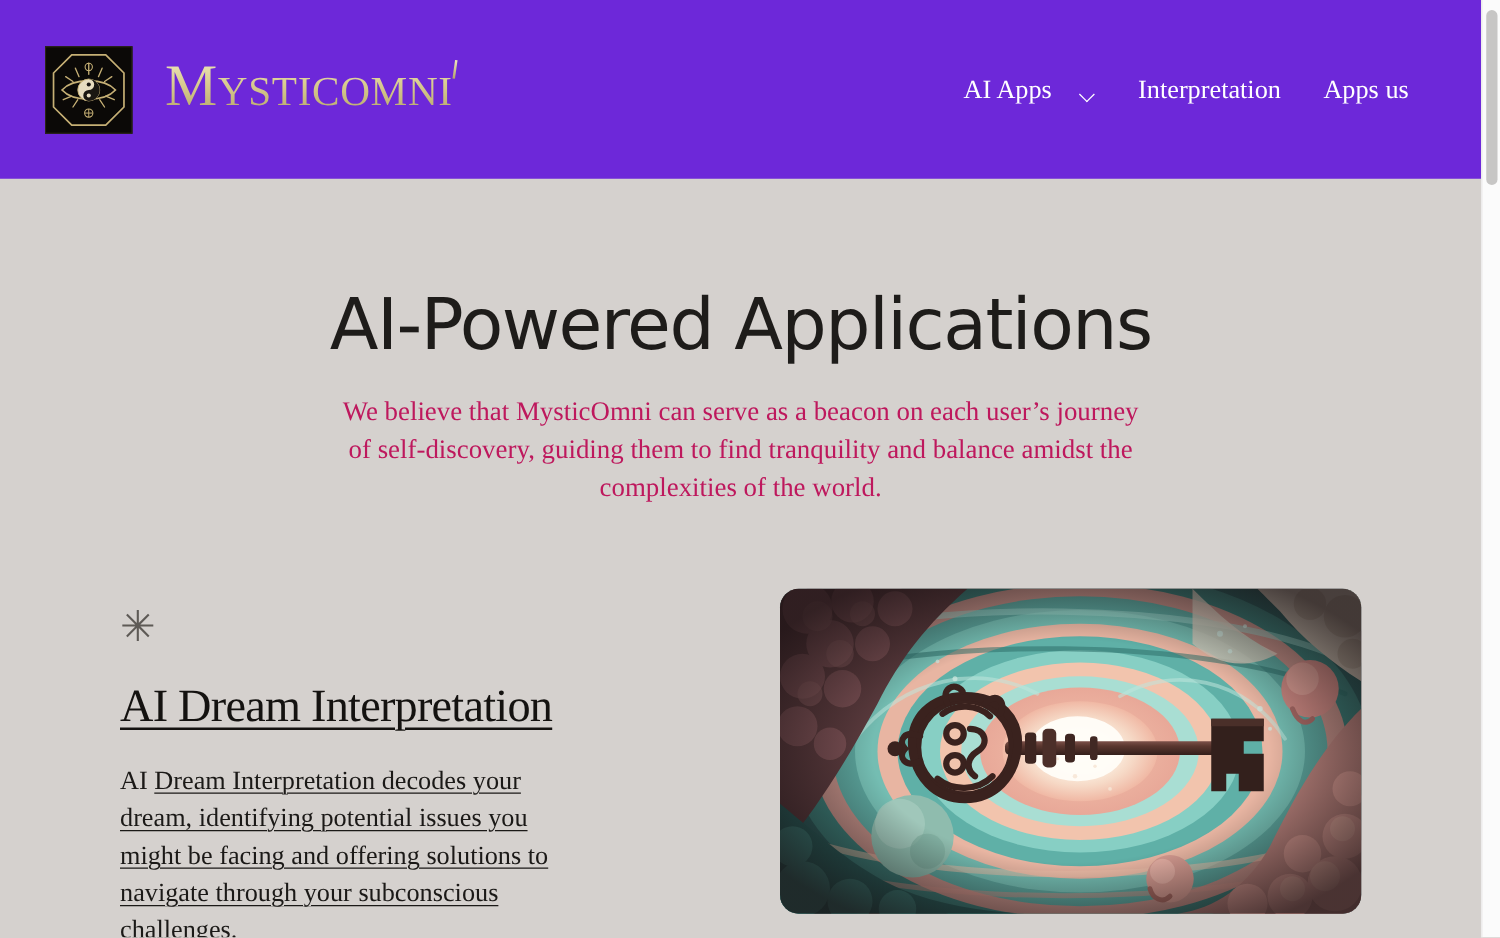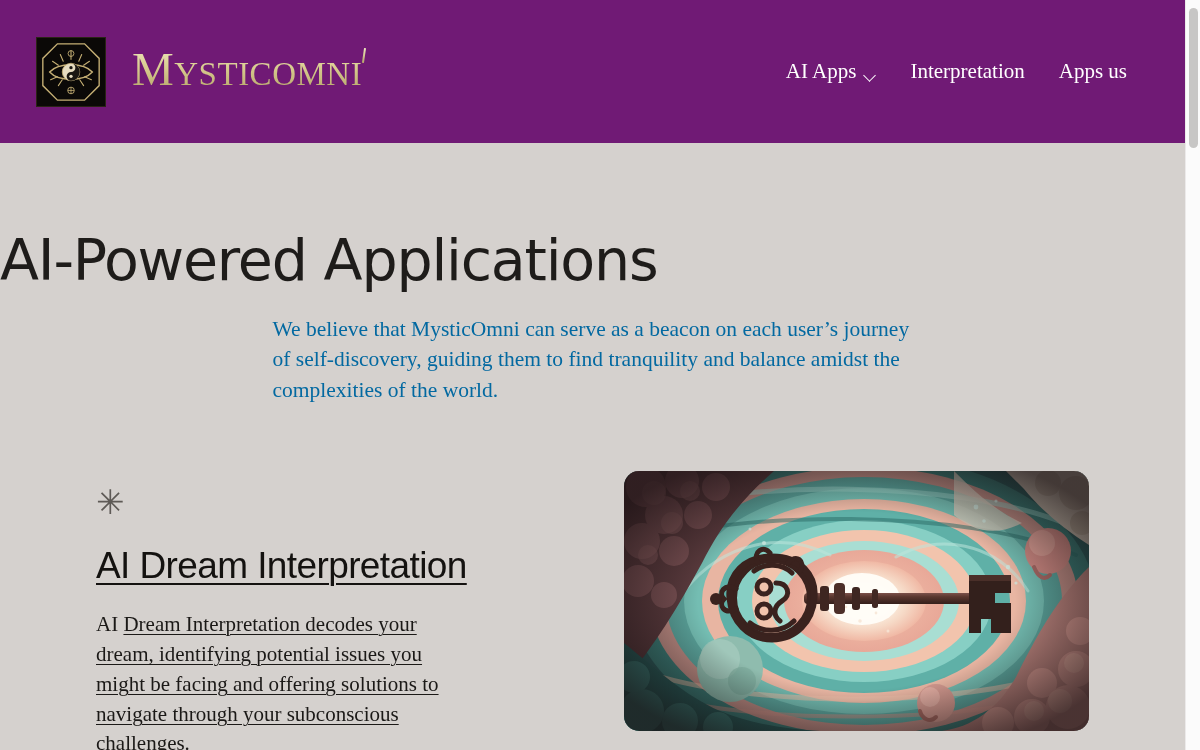--- a/index.html
+++ b/index.html
@@ -23,21 +23,21 @@
     width: 1185px;
     height: 750px;
     position: relative;
     overflow: hidden;
     background: #d5d1ce;
   }
 
   
   .site-header {
     height: 143px;
-    background: #701a75;
+    background: #6d28d9;
     display: flex;
     align-items: center;
     padding: 0 36px;
     position: relative;
   }
 
   .brand {
     display: flex;
     align-items: center;
     gap: 26px;
@@ -89,21 +89,21 @@
     padding-right: 22px;
   }
 
   .nav-link {
     color: #ffffff;
     font-family: "Liberation Serif", serif;
     font-size: 21px;
     text-decoration: none;
     display: inline-flex;
     align-items: flex-end;
-    gap: 9px;
+    gap: 24px;
     white-space: nowrap;
   }
 
   .nav-chevron {
     display: inline-block;
     width: 11px;
     height: 11px;
     position: relative;
     top: -3px;
   }
@@ -113,38 +113,39 @@
     left: 0; top: 1px;
     width: 8px; height: 8px;
     border-right: 1.6px solid #ffffff;
     border-bottom: 1.6px solid #ffffff;
     transform: rotate(45deg);
   }
 
   
   .hero {
     padding-top: 86px;
+    text-align: center;
   }
 
   .hero-title {
     font-family: "DejaVu Sans", sans-serif;
     font-weight: 400;
     font-size: 57px;
     line-height: 1.1;
     letter-spacing: -1.2px;
     color: #1e1c1a;
   }
 
   .hero-sub {
     margin: 22px auto 0;
     width: 640px;
     font-family: "Liberation Serif", serif;
     font-size: 21.5px;
     line-height: 1.42;
-    color: #0369a1;
+    color: #be185d;
   }
 
   
   .feature-row {
     display: flex;
     align-items: flex-start;
     gap: 0;
     padding: 72px 0 0 0;
     position: relative;
   }
@@ -161,21 +162,21 @@
     line-height: 1;
     color: #5e5a56;
     display: block;
     height: 34px;
     user-select: none;
   }
 
   .feature-title {
     display: inline-block;
     margin-top: 26px;
-    font-family: Liberation Sans, sans-serif;
+    font-family: Liberation Serif, serif;
     font-weight: 400;
     font-size: 37px;
     line-height: 1.16;
     letter-spacing: -0.6px;
     color: #141210;
     text-decoration: underline;
     text-decoration-thickness: 2px;
     text-underline-offset: 5px;
     cursor: pointer;
   }

